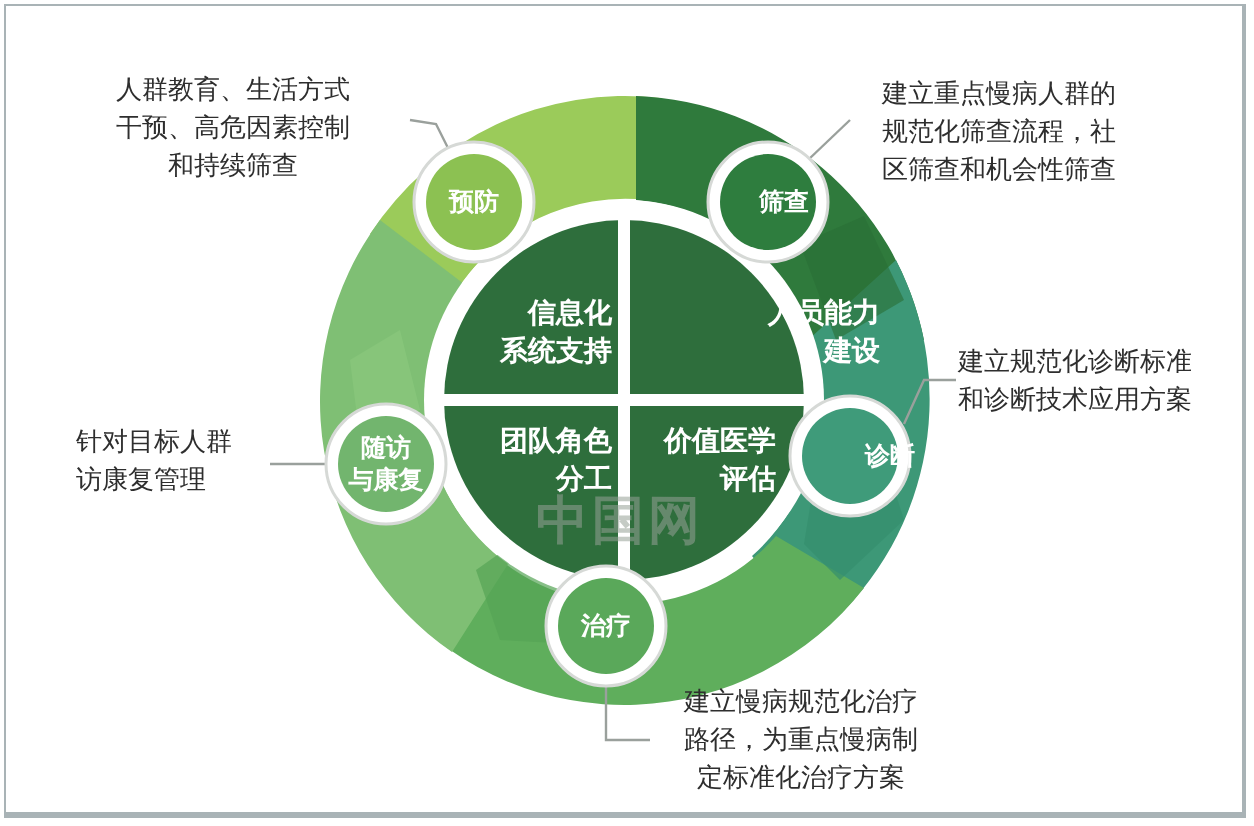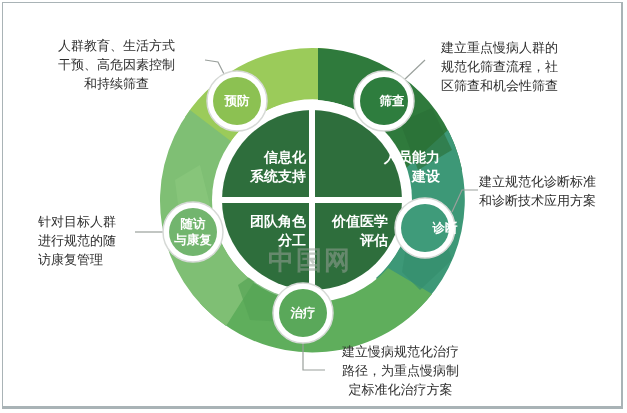--- a/index.html
+++ b/index.html
@@ -112,17 +112,16 @@
   <div>建立规范化诊断标准</div>
   <div>和诊断技术应用方案</div>
 </div>
 <div class="label" style="left:342px;top:342px;text-align:center;">
   <div>建立慢病规范化治疗</div>
   <div>路径，为重点慢病制</div>
   <div>定标准化治疗方案</div>
 </div>
 <div class="label" style="left:38px;top:212px;">
   <div>针对目标人群</div>
-  <div>进行规范的随</div>
   <div>访康复管理</div>
 </div>
 
 <div class="watermark">中国网</div>
 
 </body></html>

